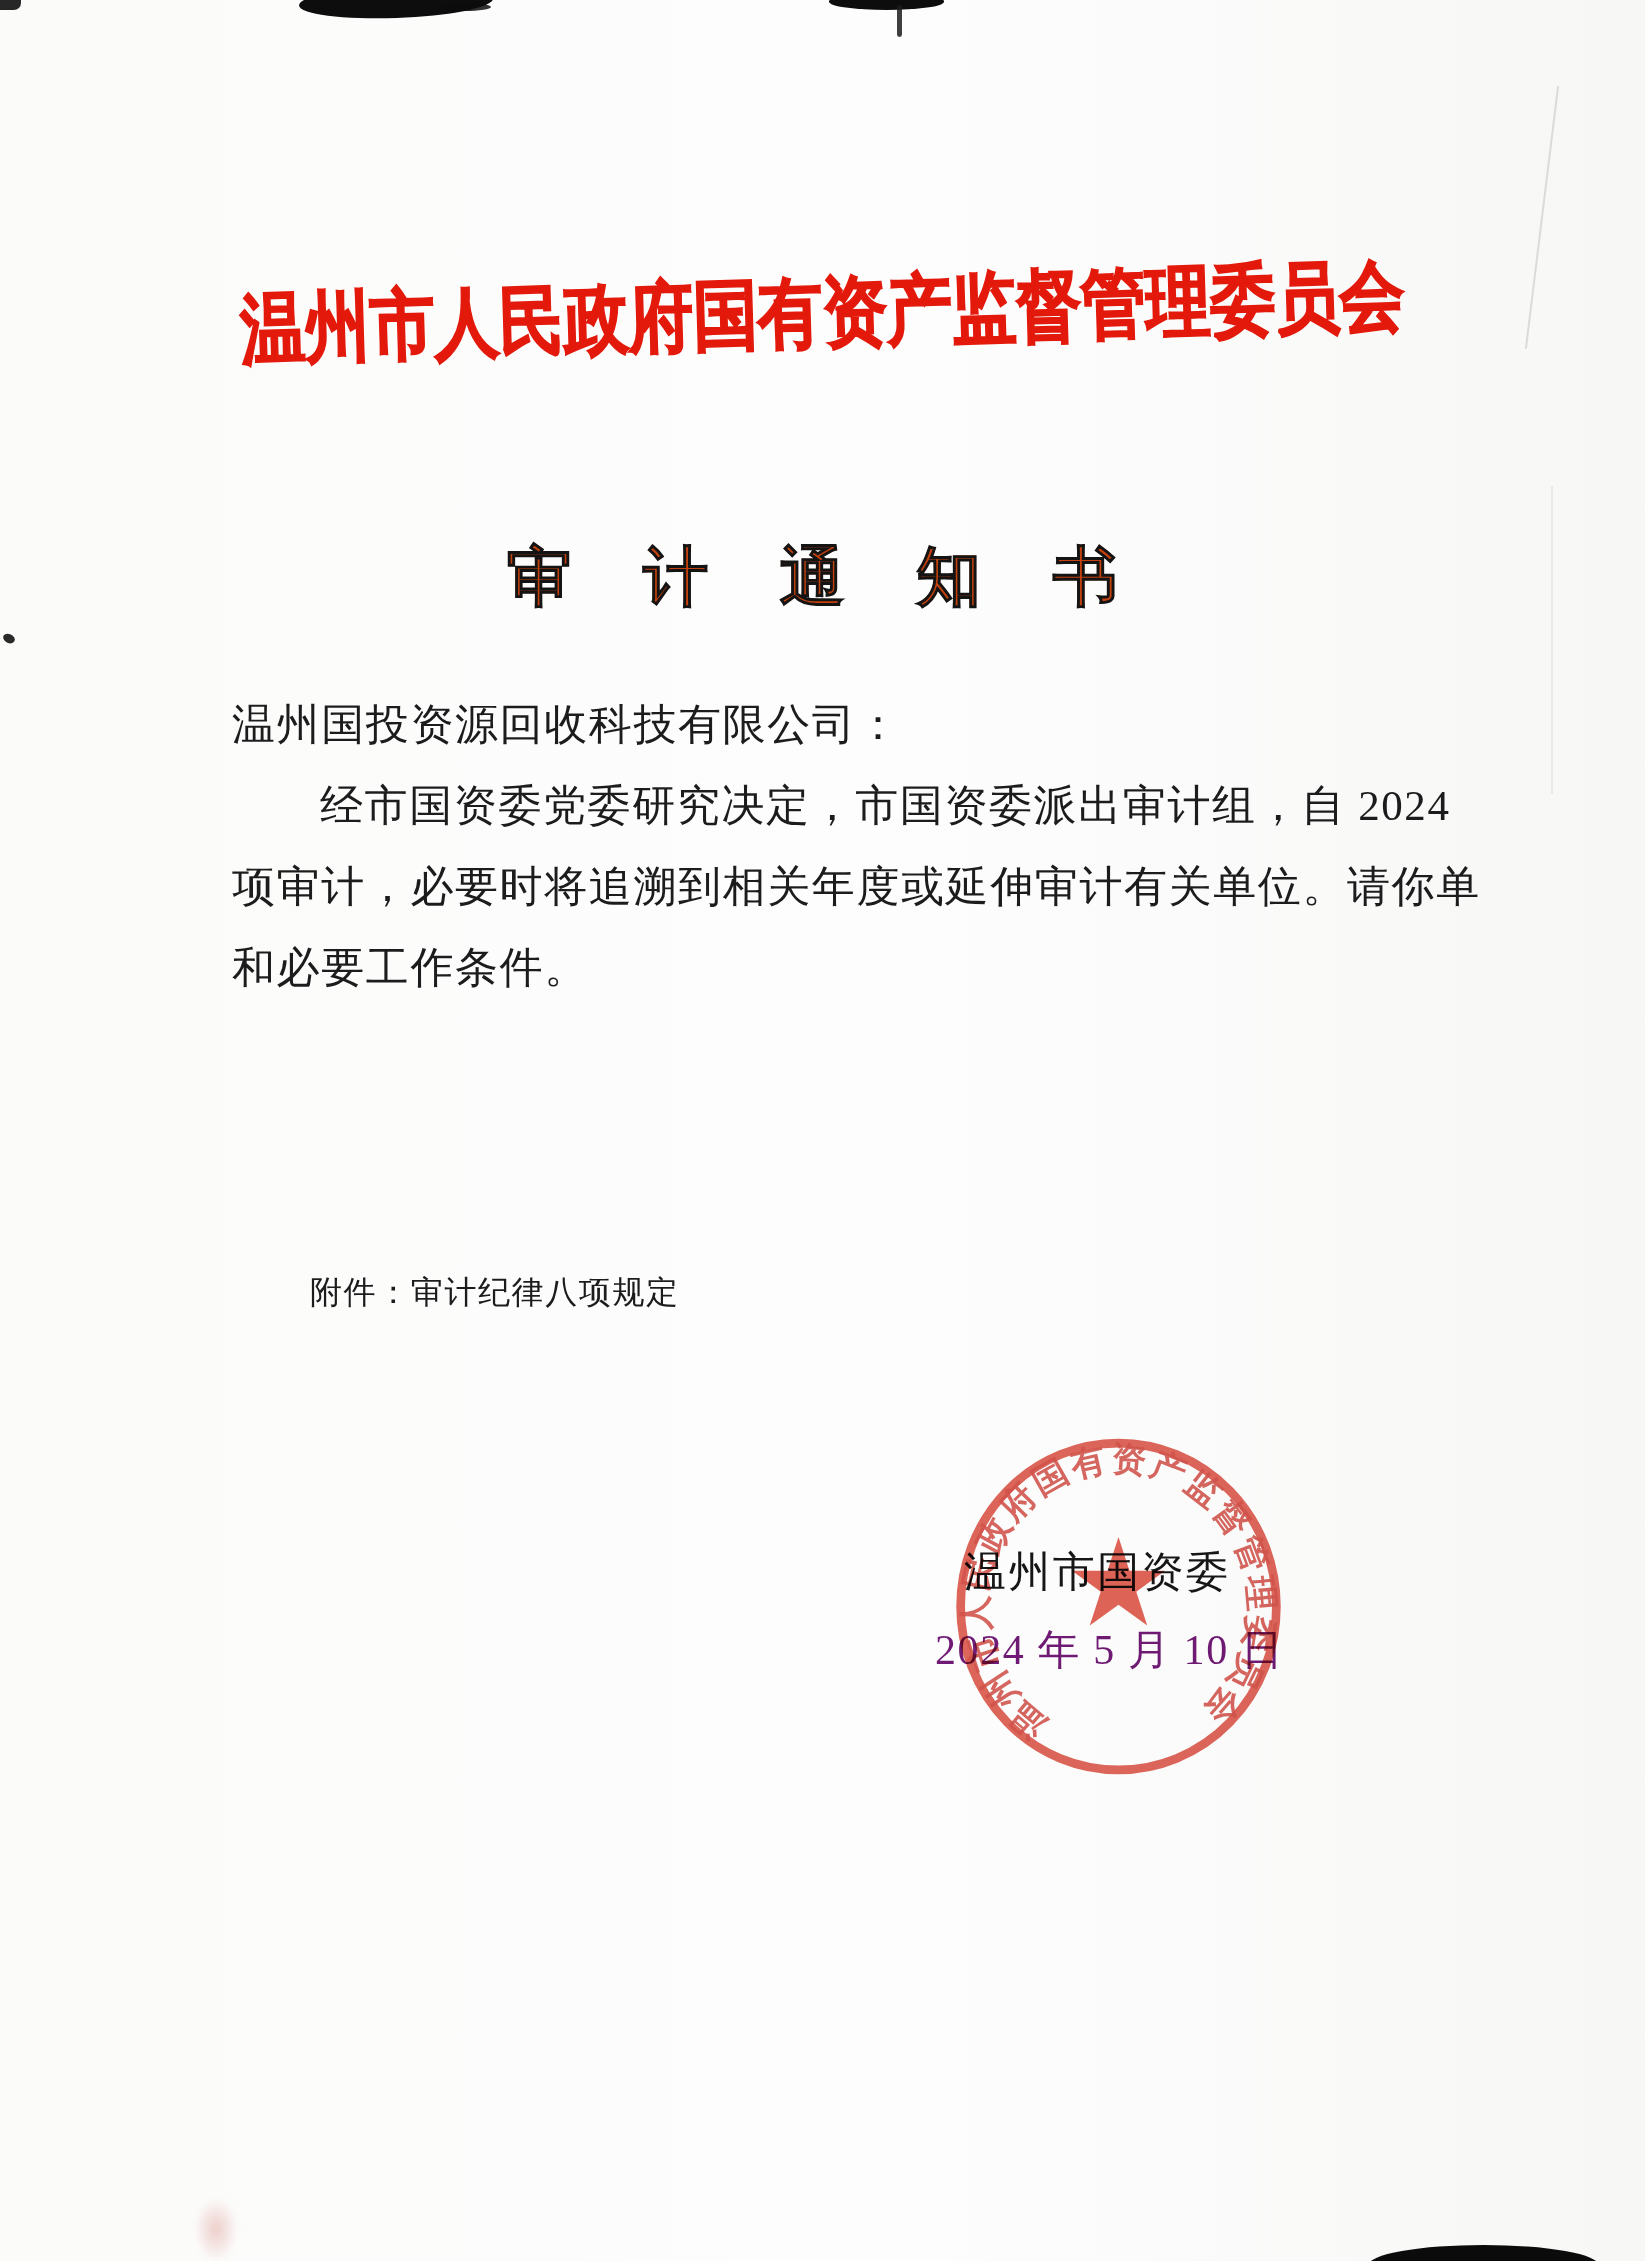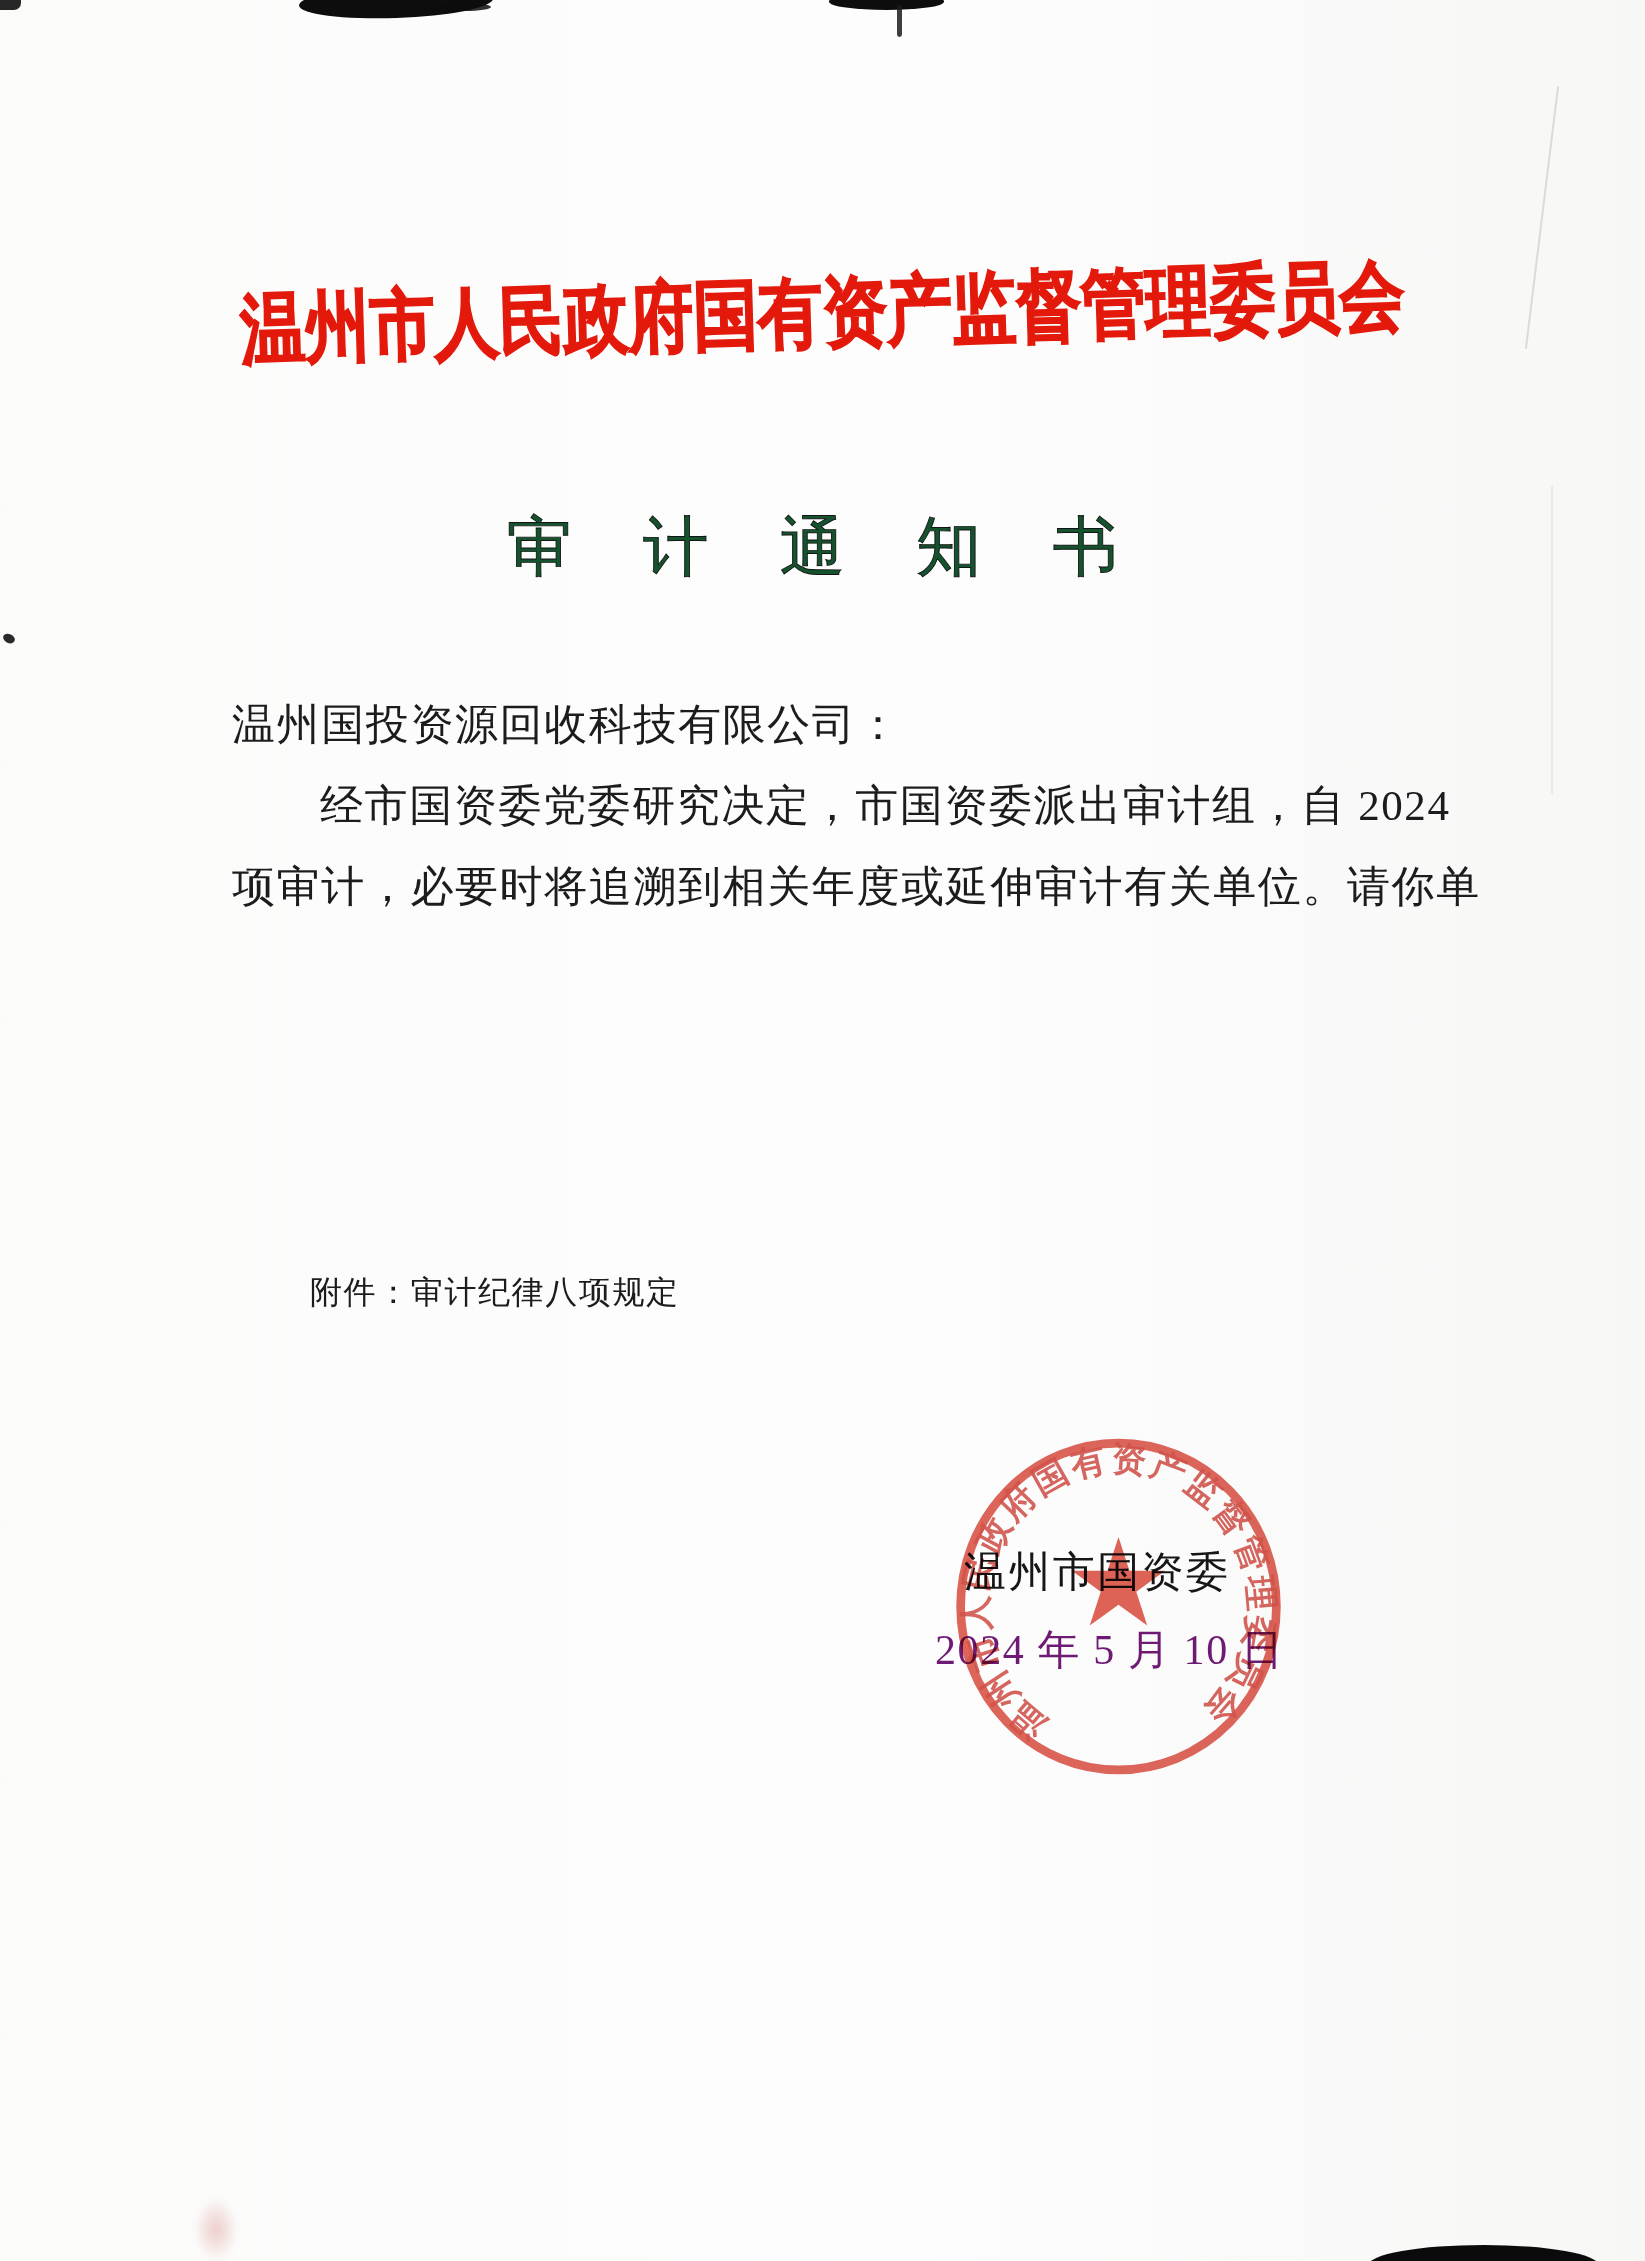--- a/index.html
+++ b/index.html
@@ -27,22 +27,22 @@
   .letterhead{
     left:0;right:0;top:269px;text-align:center;
     font-size:77px;font-weight:900;line-height:1.15;
     color:#e3190b;letter-spacing:0;
     transform:rotate(-1.7deg) scaleX(.84);transform-origin:50% 50%;
     -webkit-text-stroke:1.7px #e3190b;
     white-space:nowrap;
   }
   
   .doc-title{
-    left:0;right:0;top:505px;text-align:center;
-    font-size:65px;font-weight:400;color:#14532d;
+    left:0;right:0;top:535px;text-align:center;
+    font-size:65px;font-weight:700;color:#c2410c;
     letter-spacing:20.5px;word-spacing:14.2px;line-height:1.3;
     -webkit-text-stroke:0.9px #141414;
     white-space:nowrap;
   }
   
   .body-block{left:220px;top:684px;width:1216px;color:#1c1c1c;}
   .body-line{font-size:43px;line-height:81px;letter-spacing:1.6px;white-space:nowrap;margin-left:12px;}
   .indent{padding-left:88px;}
   .attachment{left:310px;top:1252px;font-size:32px;line-height:81px;letter-spacing:1.6px;color:#1c1c1c;white-space:nowrap;}
   
@@ -66,20 +66,21 @@
 <div class="abs smudge-bl"></div>
 
 <div class="abs letterhead">温州市人民政府国有资产监督管理委员会</div>
 
 <div class="abs doc-title">审 计 通 知 书</div>
 
 <div class="abs body-block">
   <div class="body-line">温州国投资源回收科技有限公司：</div>
   <div class="body-line indent">经市国资委党委研究决定，市国资委派出审计组，自 2024</div>
   <div class="body-line">项审计，必要时将追溯到相关年度或延伸审计有关单位。请你单</div>
+  <div class="body-line">和必要工作条件。</div>
 </div>
 
 <div class="abs attachment">附件：审计纪律八项规定</div>
 
 <svg class="abs seal" viewBox="0 0 432 444" xmlns="http://www.w3.org/2000/svg">
   <ellipse cx="216" cy="222" rx="200" ry="207" fill="none" stroke="#d8473a" stroke-width="11" opacity="0.9"></ellipse>
   <polygon fill="#dc4a39" opacity="0.92" points="216,134 202.1,176.8 157,176.8 193.5,203.3 179.6,246.2 216,219.7 252.4,246.2 238.5,203.3 275,176.8 229.9,176.8"></polygon>
   <defs>
     <path id="sealTextPath" d="M 128 368 A 166 172 0 1 1 304 368" fill="none"></path>
   </defs>

